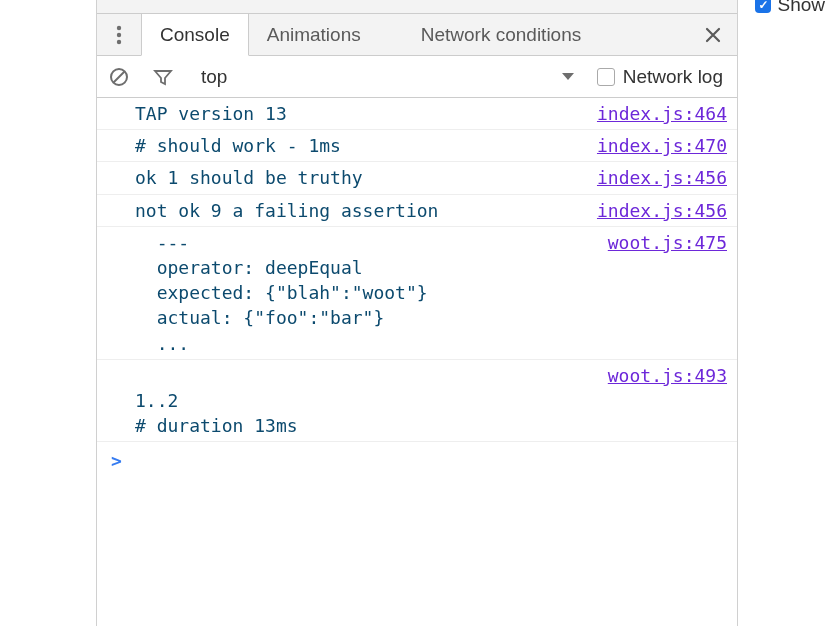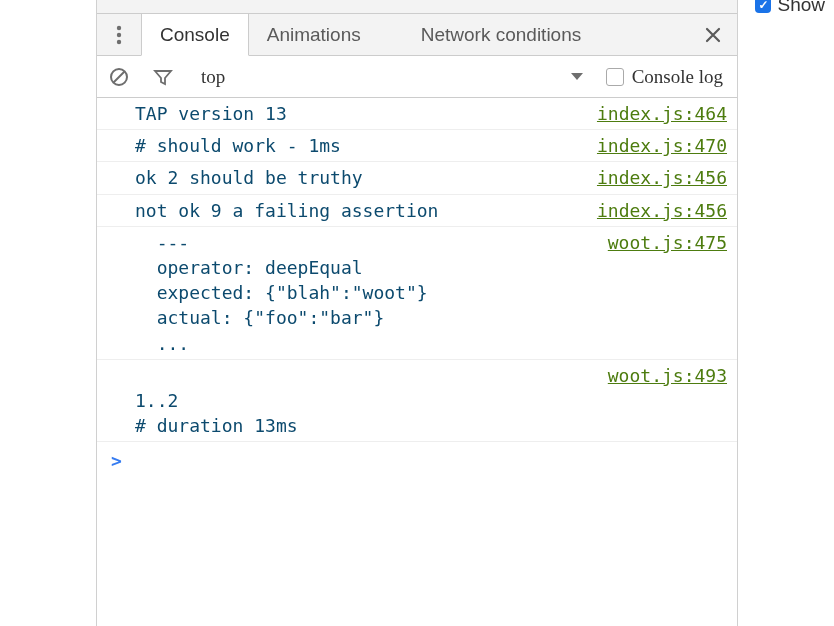--- a/index.html
+++ b/index.html
@@ -94,21 +94,20 @@
       justify-content: center;
     }
     .toolbar {
       display: flex;
       align-items: center;
       height: 42px;
       border-bottom: 1px solid #ccc;
       padding: 0 10px;
       gap: 20px;
       position: relative;
-      font-family: Liberation Serif, serif;
     }
     .toolbar svg { display: block; }
     .toolbar .icon-btn {
       cursor: pointer;
       color: #6e6e6e;
       display: flex;
       align-items: center;
       justify-content: center;
       width: 24px;
       height: 24px;
@@ -156,21 +155,21 @@
       padding: 3px 10px 3px 38px;
       align-items: flex-start;
     }
     .log-row.last { border-bottom: 1px solid #eee; }
     .log-msg {
       flex: 1;
       white-space: pre;
       color: #0c4a6e;
     }
     .log-src {
-      color: #4d7c0f;
+      color: #6d28d9;
       text-decoration: underline;
       cursor: pointer;
       white-space: nowrap;
       padding-left: 12px;
     }
     .prompt-row {
       padding: 6px 10px 6px 14px;
       display: flex;
       align-items: center;
     }
@@ -232,35 +231,35 @@
     <div class="context-select">
       <span>top</span>
     </div>
     <div class="caret-area">
       <svg width="14" height="10" viewBox="0 0 14 10">
           <path d="M1 1 L7 8 L13 1 Z" fill="#6e6e6e"></path>
         </svg>
     </div>
     <div class="preserve">
       <span class="checkbox-empty"></span>
-      <span>Console log</span>
+      <span>Network log</span>
     </div>
   </div>
 
   <div class="log-body">
     <div class="log-row">
       <span class="log-msg">TAP version 13</span>
       <a class="log-src">index.js:464</a>
     </div>
     <div class="log-row">
       <span class="log-msg"># should work - 1ms</span>
       <a class="log-src">index.js:470</a>
     </div>
     <div class="log-row">
-      <span class="log-msg">ok 2 should be truthy</span>
+      <span class="log-msg">ok 1 should be truthy</span>
       <a class="log-src">index.js:456</a>
     </div>
     <div class="log-row">
       <span class="log-msg">not ok 9 a failing assertion</span>
       <a class="log-src">index.js:456</a>
     </div>
     <div class="log-row">
       <span class="log-msg">  ---
   operator: deepEqual
   expected: {"blah":"woot"}

